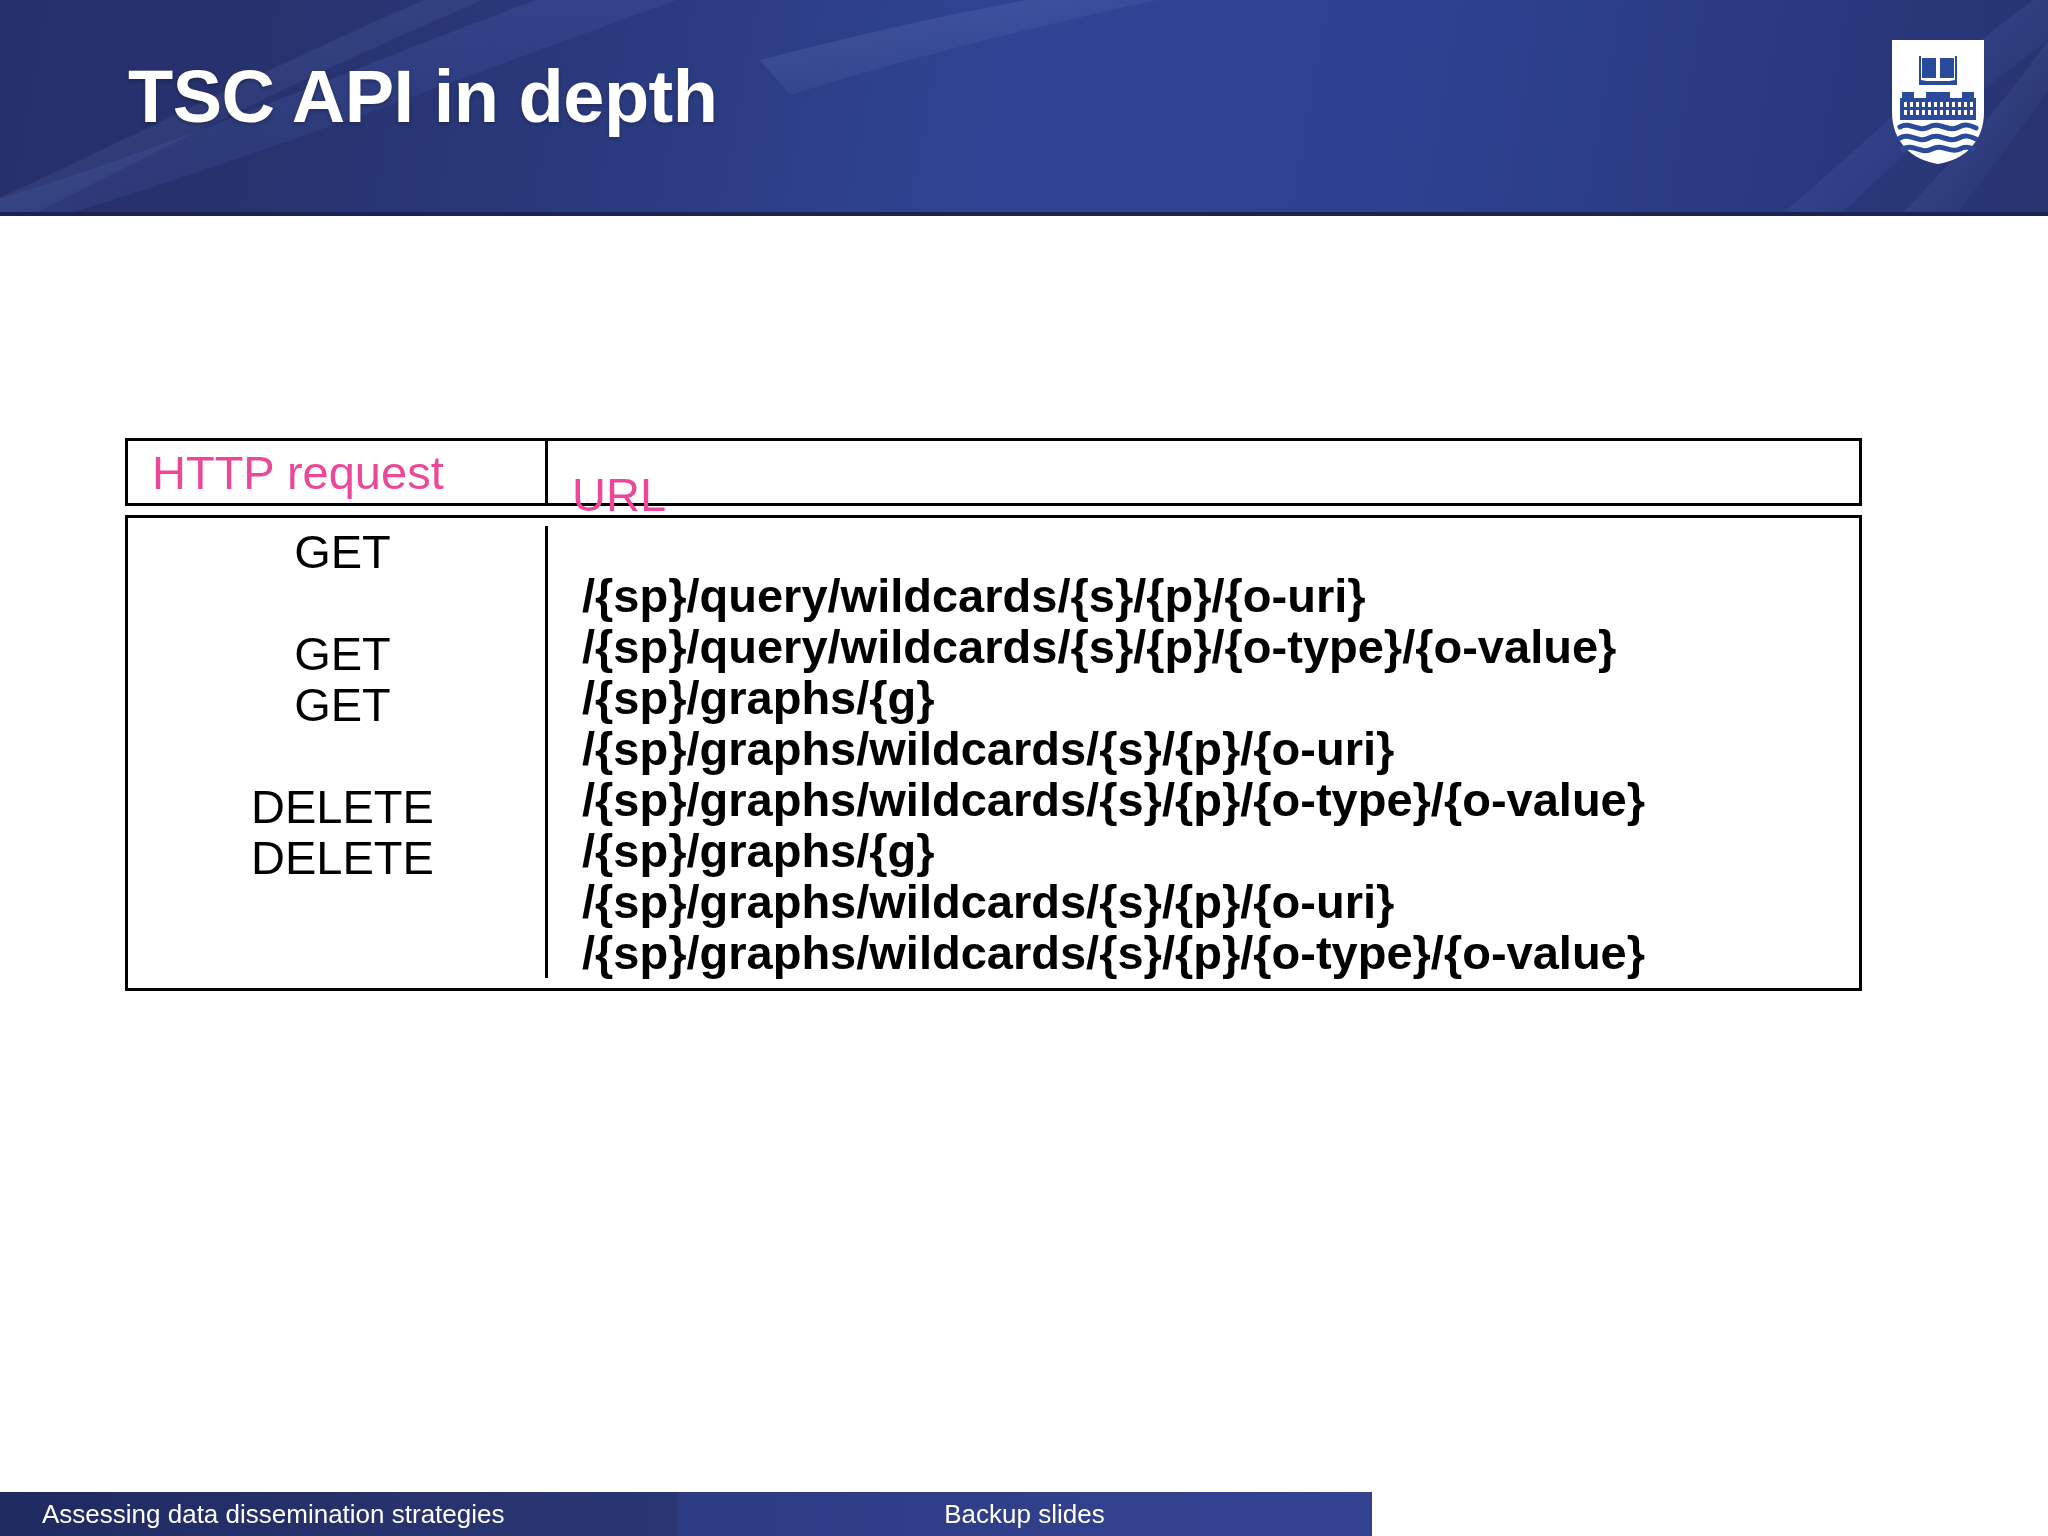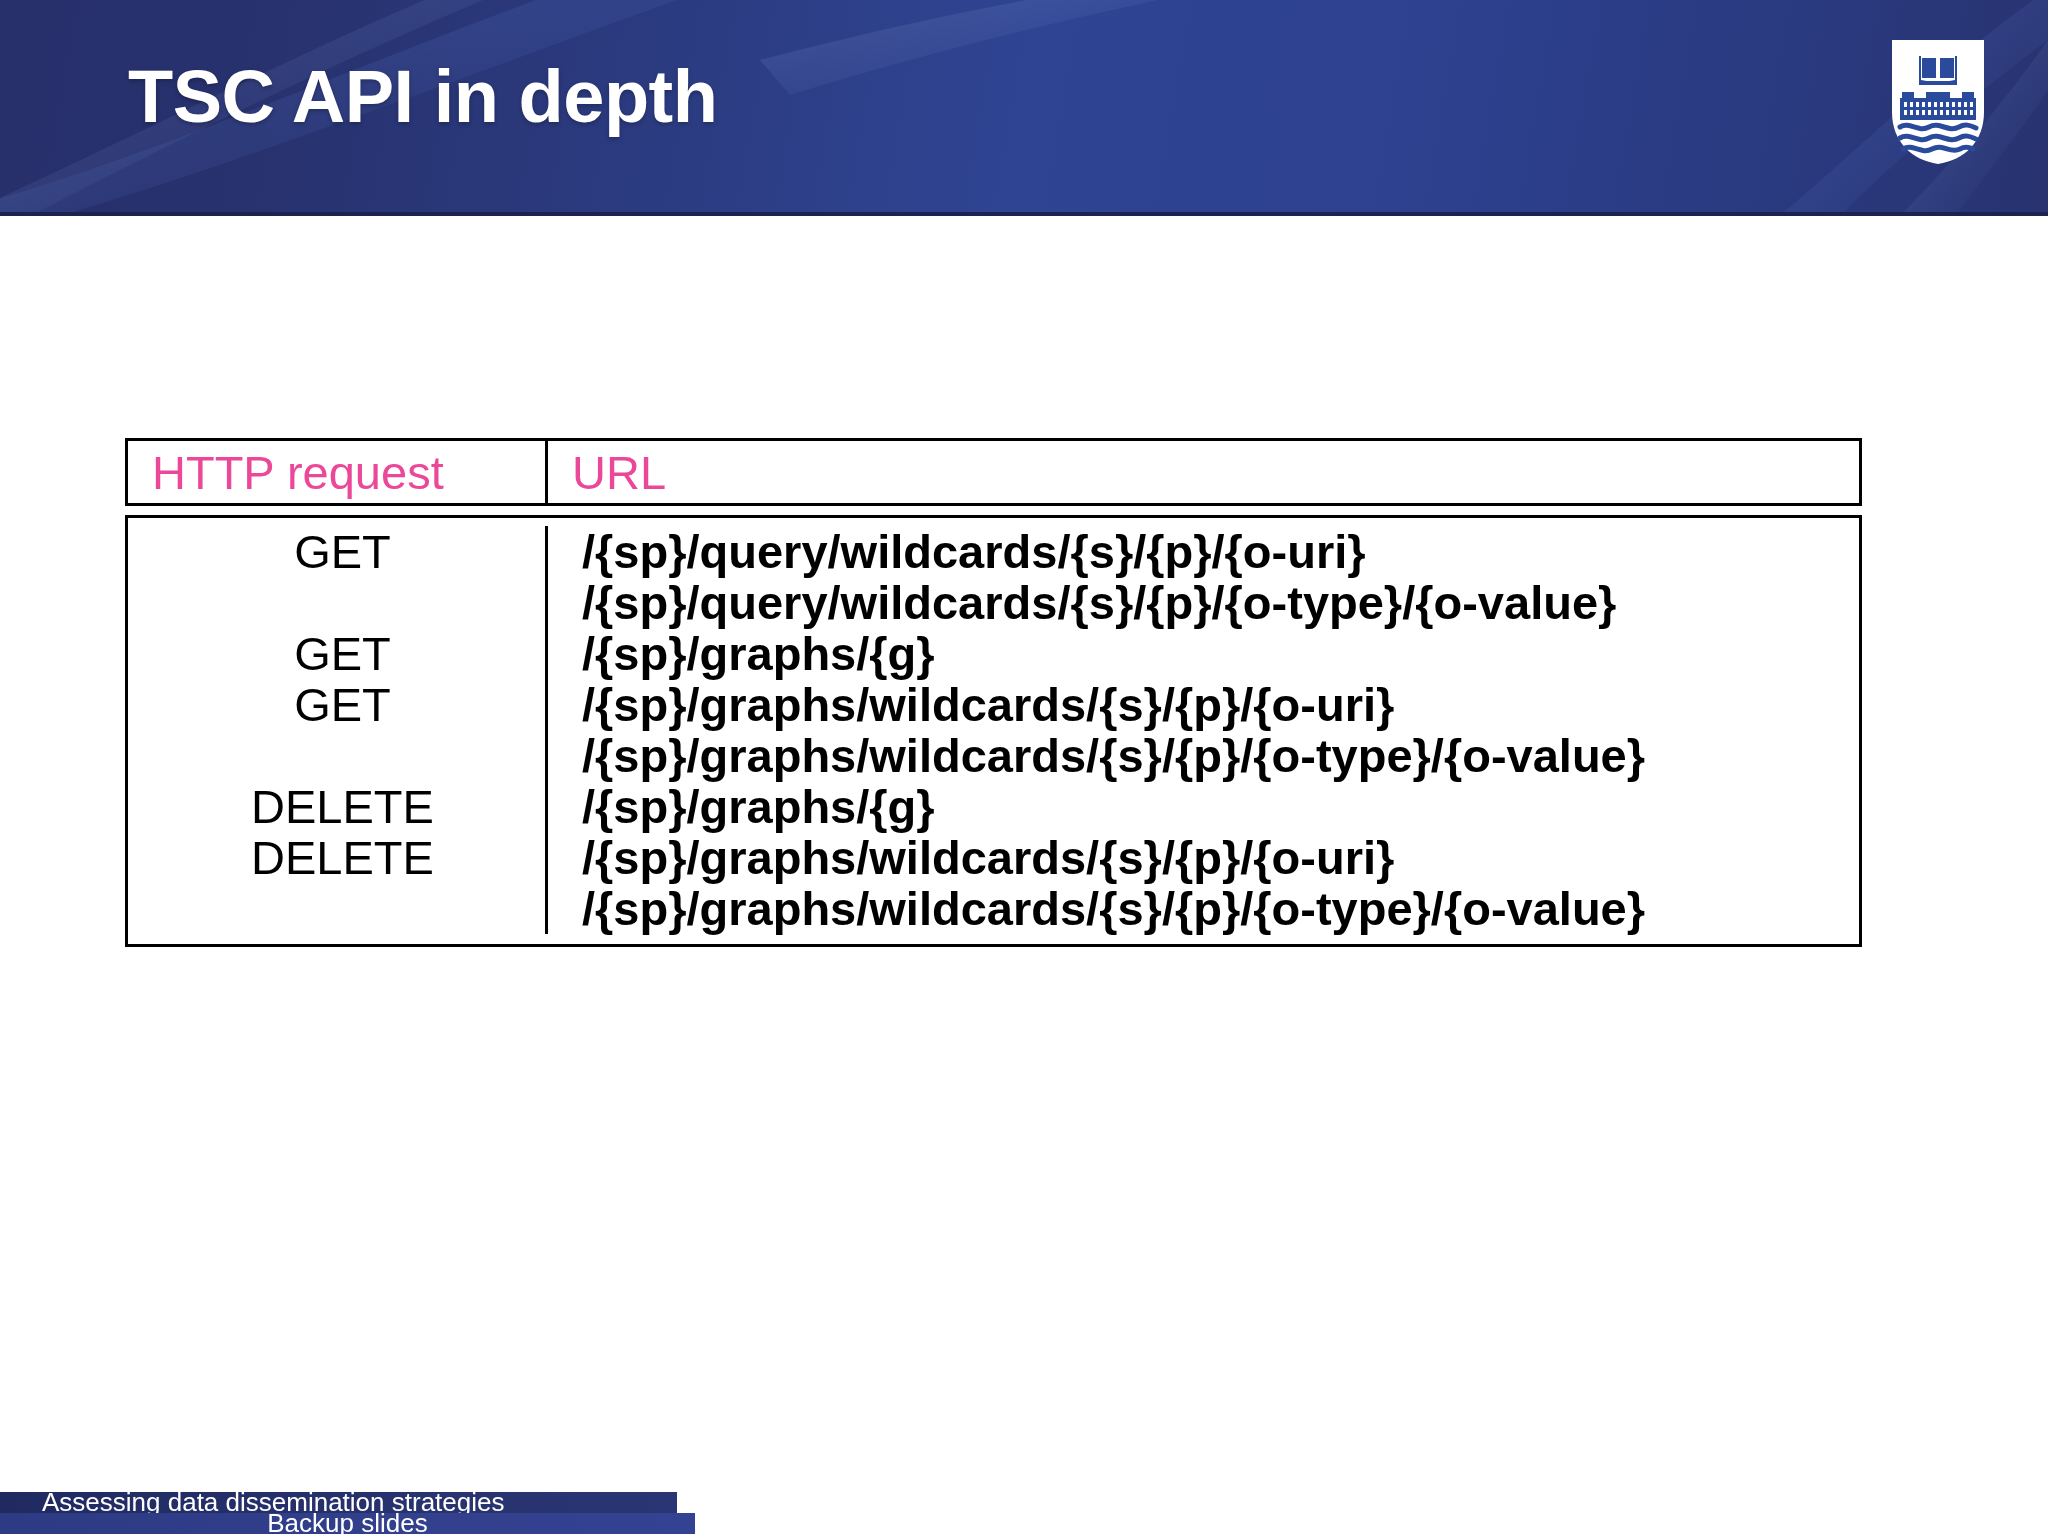--- a/index.html
+++ b/index.html
@@ -123,20 +123,21 @@
     align-items: center;
     padding-left: 24px;
   }
   .table-body-box .col-method {
     border-right: 3px solid #000000;
     text-align: center;
   }
   .col-url {
     flex: 1 1 auto;
     box-sizing: border-box;
+    margin-top: 44px;
   }
   .table-body-box .col-url {
     padding-left: 22px;
     font-weight: bold;
   }
   .head-cell-text {
     font-size: 47px;
     color: #ec4899;
     line-height: 1;
   }
@@ -156,21 +157,20 @@
   }
 
   
   .slide-footer {
     position: absolute;
     left: 0;
     top: 1492px;
     width: 2048px;
     height: 42px;
     display: flex;
-    flex-direction: column;
   }
   .footer-seg {
     height: 44px;
     display: flex;
     align-items: center;
     color: #ffffff;
     font-size: 26px;
     white-space: nowrap;
     overflow: hidden;
   }

